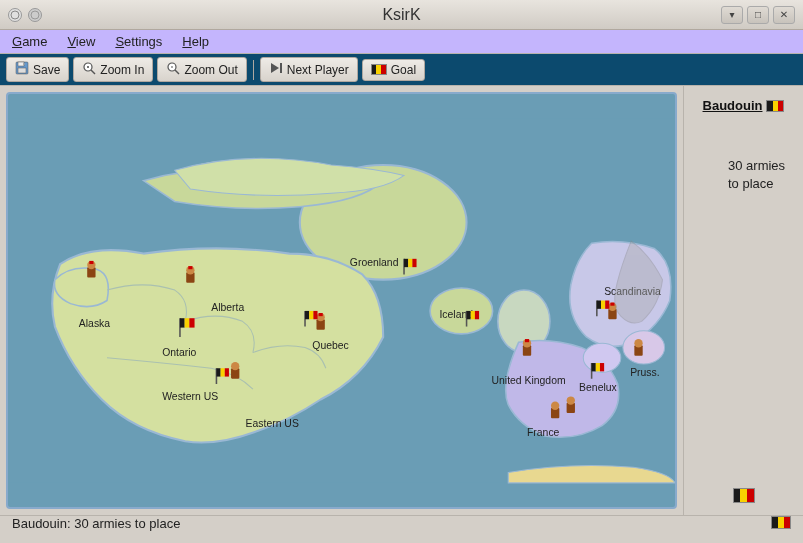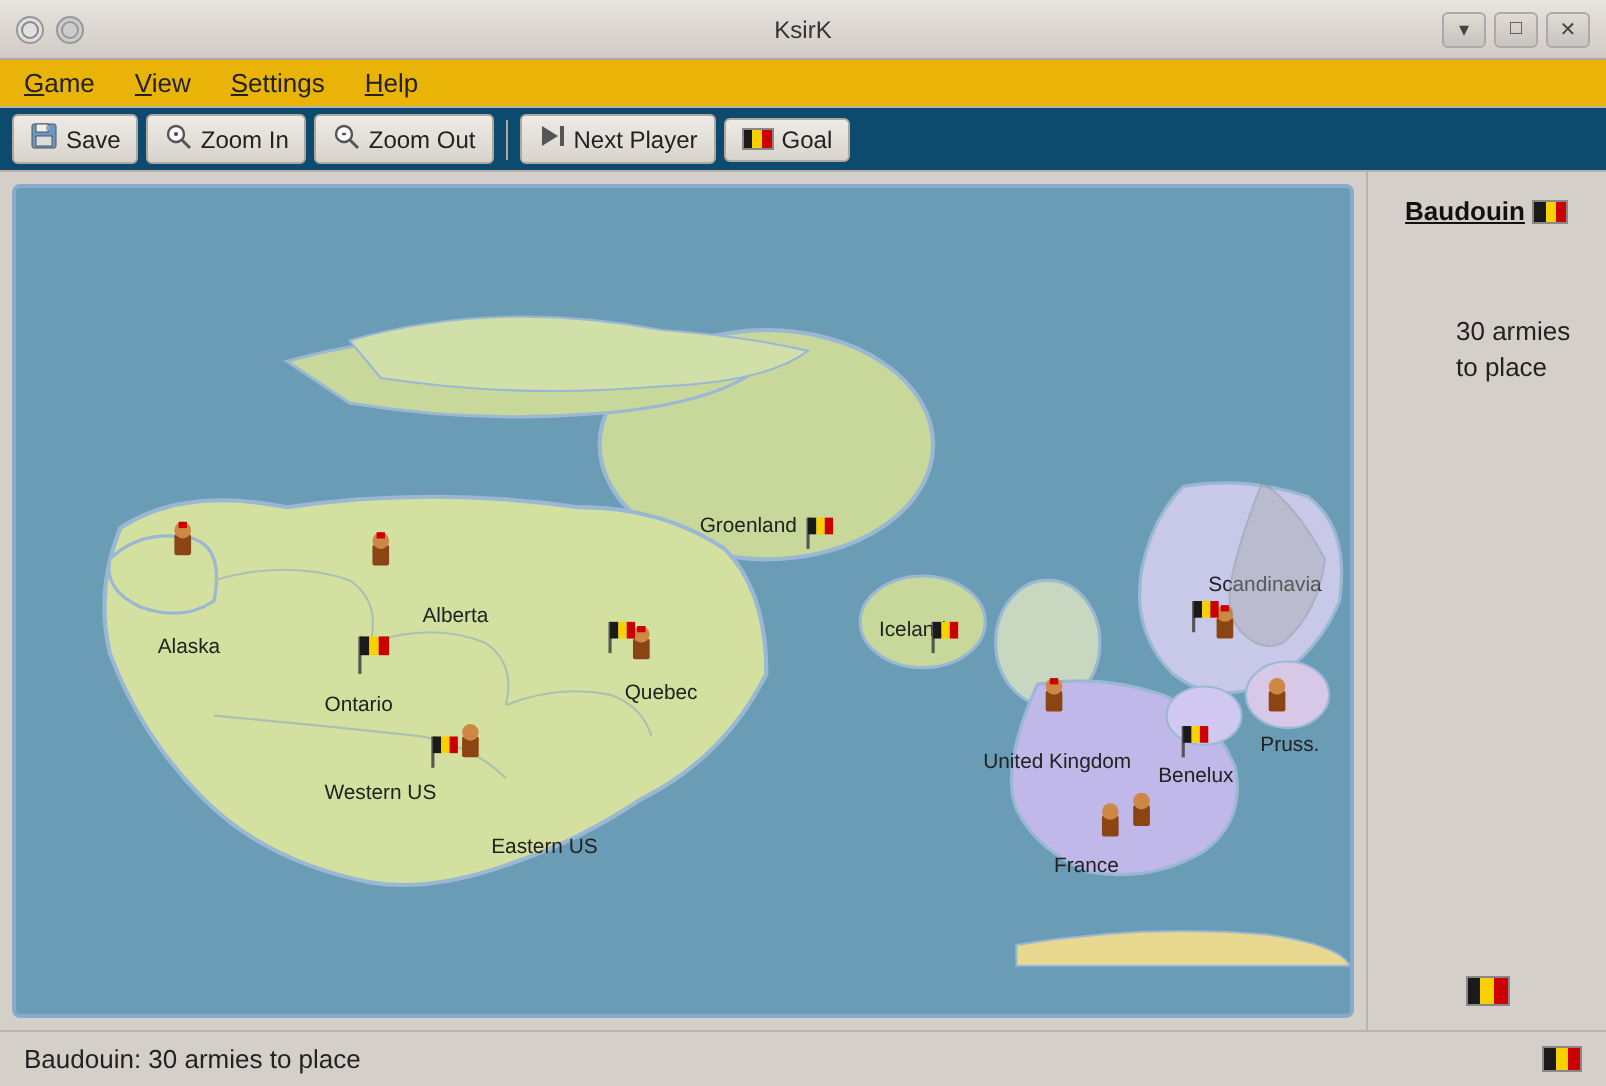--- a/index.html
+++ b/index.html
@@ -34,21 +34,21 @@
       width: 14px; height: 14px;
       border-radius: 50%;
       border: 1px solid #999;
       background: #ccc;
       display: inline-flex; align-items: center; justify-content: center;
       font-size: 8px;
       cursor: pointer;
     }
     .win-btn.close { background: #e0e0e0; }
     #title-text {
-      font-size: 12px;
+      font-size: 16px;
       color: #333;
     }
     .win-controls-right {
       position: absolute;
       right: 8px;
       display: flex;
       gap: 4px;
     }
     .win-ctrl-right {
       width: 22px; height: 18px;
@@ -56,21 +56,21 @@
       border: 1px solid #aaa;
       border-radius: 3px;
       display: flex; align-items: center; justify-content: center;
       font-size: 10px;
       cursor: pointer;
       color: #444;
     }
 
     
     #menu-bar {
-      background: #eab308;
+      background: #c4b5fd;
       height: 24px;
       display: flex;
       align-items: center;
       padding: 0 8px;
       border-bottom: 1px solid #b8b3ac;
       gap: 12px;
     }
     .menu-item {
       font-size: 13px;
       color: #222;
@@ -170,21 +170,21 @@
       display: flex;
       align-items: center;
     }
 
     
     #status-bar {
       height: 28px;
       background: #d4cfc8;
       border-top: 1px solid #b8b3ac;
       display: flex;
-      align-items: center;
+      align-items: flex-start;
       padding: 0 12px;
       justify-content: space-between;
       position: absolute;
       bottom: 0;
       left: 0;
       right: 0;
     }
     #status-text {
       font-size: 13px;
       color: #222;

